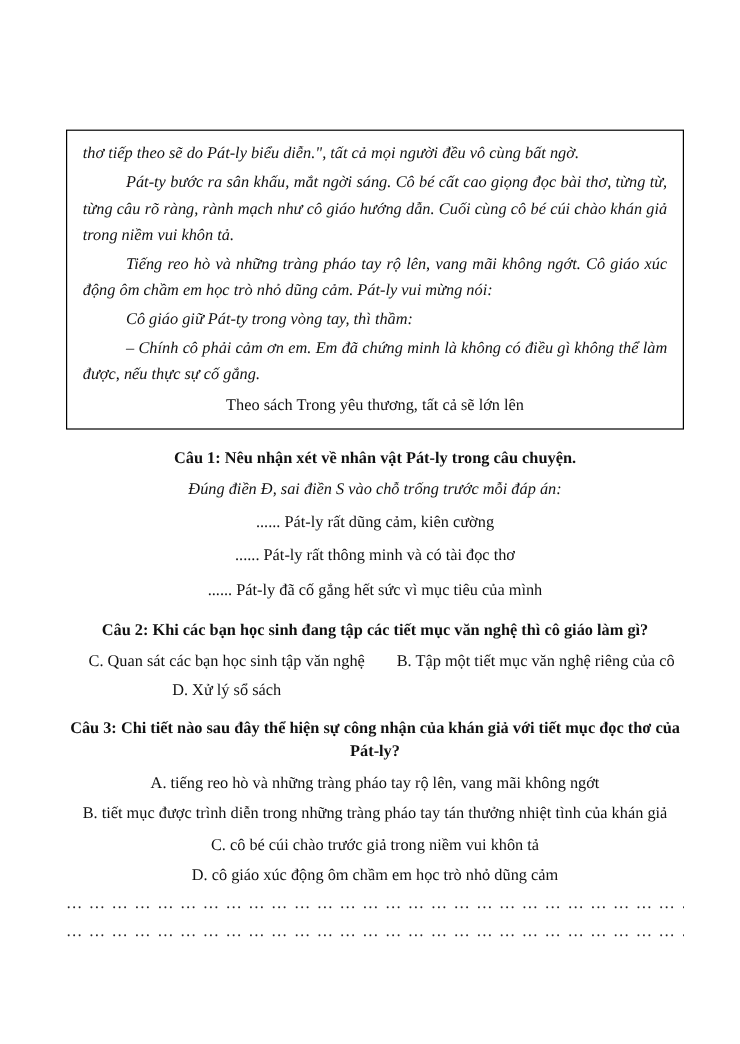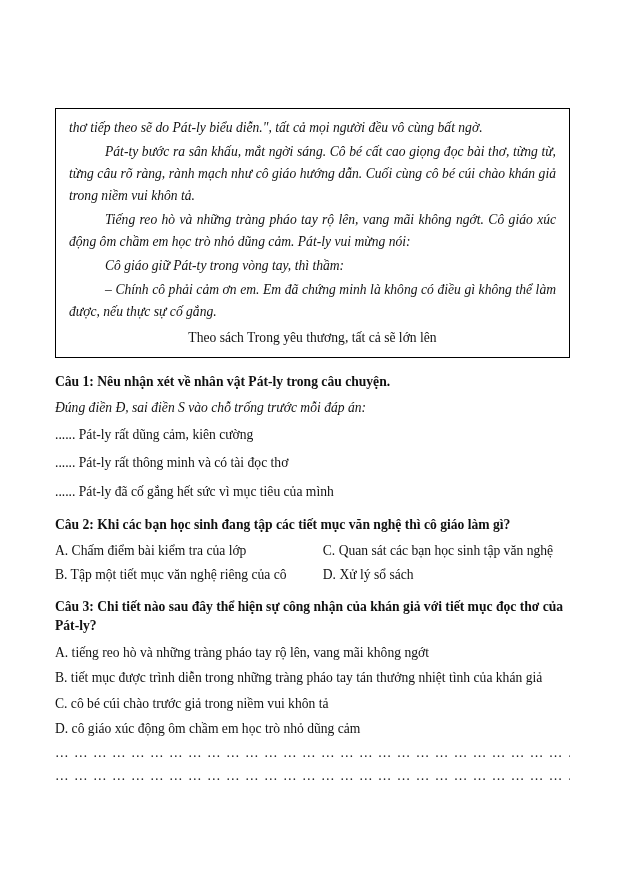--- a/index.html
+++ b/index.html
@@ -29,21 +29,21 @@
     text-align: justify;
   }
   .story-box p { margin: 0 0 2px 0; }
   .story-box p.indent { text-indent: 36px; }
   .attribution {
     font-style: normal;
     text-align: center;
     margin-top: 4px;
     font-size: 13.6px;
   }
-  .questions { margin-top: 14px; font-size: 13.6px; }
+  .questions { margin-top: 14px; font-size: 13.6px; text-align: center; }
   .q-title {
     font-weight: bold;
     margin: 14px 0 8px 0;
     line-height: 1.45;
   }
   .q-instruction {
     font-style: italic;
     margin: 8px 0 10px 0;
   }
   .opt-line { margin: 10px 0; line-height: 1.35; }
@@ -84,21 +84,20 @@
         <div class="q-title">Câu 1: Nêu nhận xét về nhân vật Pát-ly trong câu chuyện.</div>
         <div class="q-instruction">Đúng điền Đ, sai điền S vào chỗ trống trước mỗi đáp án:</div>
         <div class="opt-line">...... Pát-ly rất dũng cảm, kiên cường</div>
         <div class="opt-line">...... Pát-ly rất thông minh và có tài đọc thơ</div>
         <div class="opt-line">...... Pát-ly đã cố gắng hết sức vì mục tiêu của mình</div>
       </div>
 
       <div>
         <div class="q-title">Câu 2: Khi các bạn học sinh đang tập các tiết mục văn nghệ thì cô giáo làm gì?</div>
         <div class="two-col">
-          <div>A. Chấm điểm bài kiểm tra của lớp</div>
           <div>C. Quan sát các bạn học sinh tập văn nghệ</div>
           <div>B. Tập một tiết mục văn nghệ riêng của cô</div>
           <div>D. Xử lý sổ sách</div>
         </div>
       </div>
 
       <div>
         <div class="q-title">Câu 3: Chi tiết nào sau đây thể hiện sự công nhận của khán giả với tiết mục đọc thơ của Pát-ly?</div>
         <div class="opt-line tight">A. tiếng reo hò và những tràng pháo tay rộ lên, vang mãi không ngớt</div>
         <div class="opt-line tight">B. tiết mục được trình diễn trong những tràng pháo tay tán thưởng nhiệt tình của khán giả</div>

